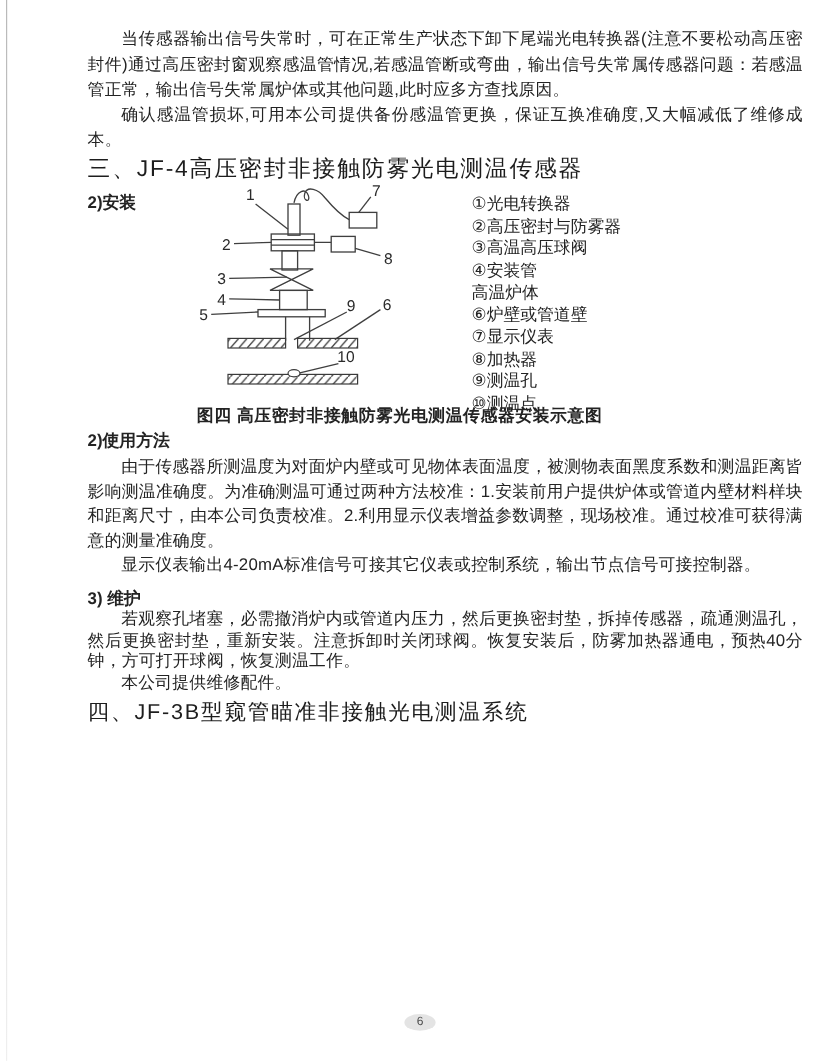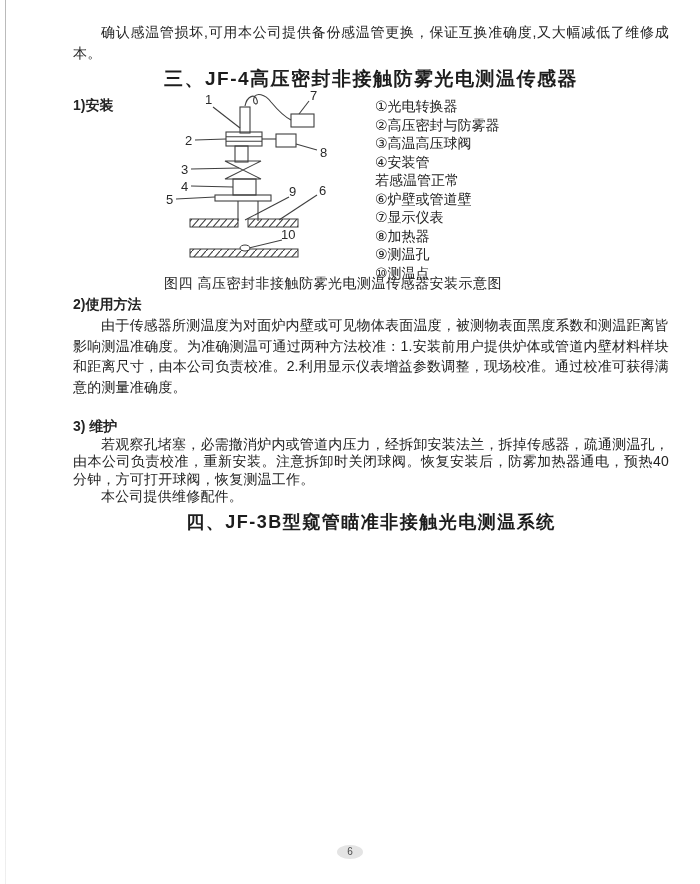--- a/index.html
+++ b/index.html
@@ -17,55 +17,56 @@
   .page{
     position:absolute;left:73px;top:22px;width:596px;
   }
   .body-text{
     font-size:14px;line-height:21px;margin:0;
     text-align:justify;letter-spacing:0.2px;
   }
   .indent{text-indent:2em;}
   .subhead{font-size:14px;line-height:21px;font-weight:bold;margin:0;}
   h2.big-head{
-    font-size:19px;line-height:25px;font-weight:bold;margin:2px 0 3px 0;
-    letter-spacing:1.5px;color:#1d1d1d;text-align:center;
+    font-size:19px;line-height:25px;font-weight:normal;margin:2px 0 3px 0;
+    letter-spacing:1.5px;color:#1d1d1d;
   }
   h2.big-head.last{font-size:18px;margin-top:4px;}
   .tight{line-height:17.5px;}
   
   .figure{position:relative;height:178px;margin-top:1px;}
   .install-label{position:absolute;left:0;top:1px;}
   .diagram-wrap{position:absolute;left:70px;top:-3px;}
-  .legend{position:absolute;left:302px;top:3px;}
+  .legend{position:absolute;left:320px;top:3px;}
   .legend-item{font-size:14px;line-height:18.5px;white-space:nowrap;}
   .caption{
     width:520px;text-align:center;font-size:14px;line-height:20px;
-    font-weight:normal;margin:1px 0 1px 0;letter-spacing:0.5px;
+    font-weight:bold;margin:1px 0 1px 0;letter-spacing:0.5px;
   }
   svg text{font-size:13px;fill:#2a2a2a;font-family:"Liberation Sans","DejaVu Sans",sans-serif;}
   .pagenum{
     position:absolute;left:337px;top:845px;width:26px;height:14px;
     background:#e4e4e4;border-radius:50%;
     font-size:10px;line-height:14px;text-align:center;color:#4a4a4a;
   }
 </style>
 </head>
 <body>
 
 <div class="scan-edge"></div>
 
 <div class="page">
 
+  <p class="body-text indent">当传感器输出信号失常时，可在正常生产状态下卸下尾端光电转换器(注意不要松动高压密封件)通过高压密封窗观察感温管情况,若感温管断或弯曲，输出信号失常属传感器问题：若感温管正常，输出信号失常属炉体或其他问题,此时应多方查找原因。</p>
   <p class="body-text indent">确认感温管损坏,可用本公司提供备份感温管更换，保证互换准确度,又大幅减低了维修成本。</p>
 
   <h2 class="big-head">三、JF-4高压密封非接触防雾光电测温传感器</h2>
 
   <div class="figure">
-    <span class="subhead install-label">1)安装</span>
+    <span class="subhead install-label">2)安装</span>
 
     <div class="diagram-wrap">
       <svg width="250" height="178" viewBox="0 0 250 178">
         <defs>
           <pattern id="hatch" width="7" height="8" patternUnits="userSpaceOnUse">
             <path d="M0,8 L7,0" stroke="#3a3a3a" stroke-width="1.1" fill="none"></path>
           </pattern>
         </defs>
         <g fill="none" stroke="#3f3f3f" stroke-width="1.1">
 
@@ -124,35 +125,36 @@
         <text x="146" y="105">9</text>
         <text x="138" y="148">10</text>
       </svg>
     </div>
 
     <div class="legend">
       <div class="legend-item">①光电转换器</div>
       <div class="legend-item">②高压密封与防雾器</div>
       <div class="legend-item">③高温高压球阀</div>
       <div class="legend-item">④安装管</div>
-      <div class="legend-item">若感温管正常</div>
+      <div class="legend-item">高温炉体</div>
       <div class="legend-item">⑥炉壁或管道壁</div>
       <div class="legend-item">⑦显示仪表</div>
       <div class="legend-item">⑧加热器</div>
       <div class="legend-item">⑨测温孔</div>
       <div class="legend-item">⑩测温点</div>
     </div>
   </div>
 
   <div class="caption">图四  高压密封非接触防雾光电测温传感器安装示意图</div>
 
   <p class="subhead">2)使用方法</p>
   <p class="body-text indent" style="line-height:20.5px">由于传感器所测温度为对面炉内壁或可见物体表面温度，被测物表面黑度系数和测温距离皆影响测温准确度。为准确测温可通过两种方法校准：1.安装前用户提供炉体或管道内壁材料样块和距离尺寸，由本公司负责校准。2.利用显示仪表增益参数调整，现场校准。通过校准可获得满意的测量准确度。</p>
+  <p class="body-text indent" style="line-height:20.5px">显示仪表输出4-20mA标准信号可接其它仪表或控制系统，输出节点信号可接控制器。</p>
 
-  <p class="subhead tight" style="margin-top:21px">3) 维护</p>
-  <p class="body-text indent tight">若观察孔堵塞，必需撤消炉内或管道内压力，经拆卸安装法兰，拆掉传感器，疏通测温孔，由本公司负责校准，重新安装。注意拆卸时关闭球阀。恢复安装后，防雾加热器通电，预热40分钟，方可打开球阀，恢复测温工作。</p>
+  <p class="subhead tight" style="margin-top:9px">3) 维护</p>
+  <p class="body-text indent tight">若观察孔堵塞，必需撤消炉内或管道内压力，然后更换密封垫，拆掉传感器，疏通测温孔，然后更换密封垫，重新安装。注意拆卸时关闭球阀。恢复安装后，防雾加热器通电，预热40分钟，方可打开球阀，恢复测温工作。</p>
   <p class="body-text indent tight">本公司提供维修配件。</p>
 
   <h2 class="big-head last">四、JF-3B型窥管瞄准非接触光电测温系统</h2>
 
 </div>
 
 <div class="pagenum">6</div>
 
 </body></html>

